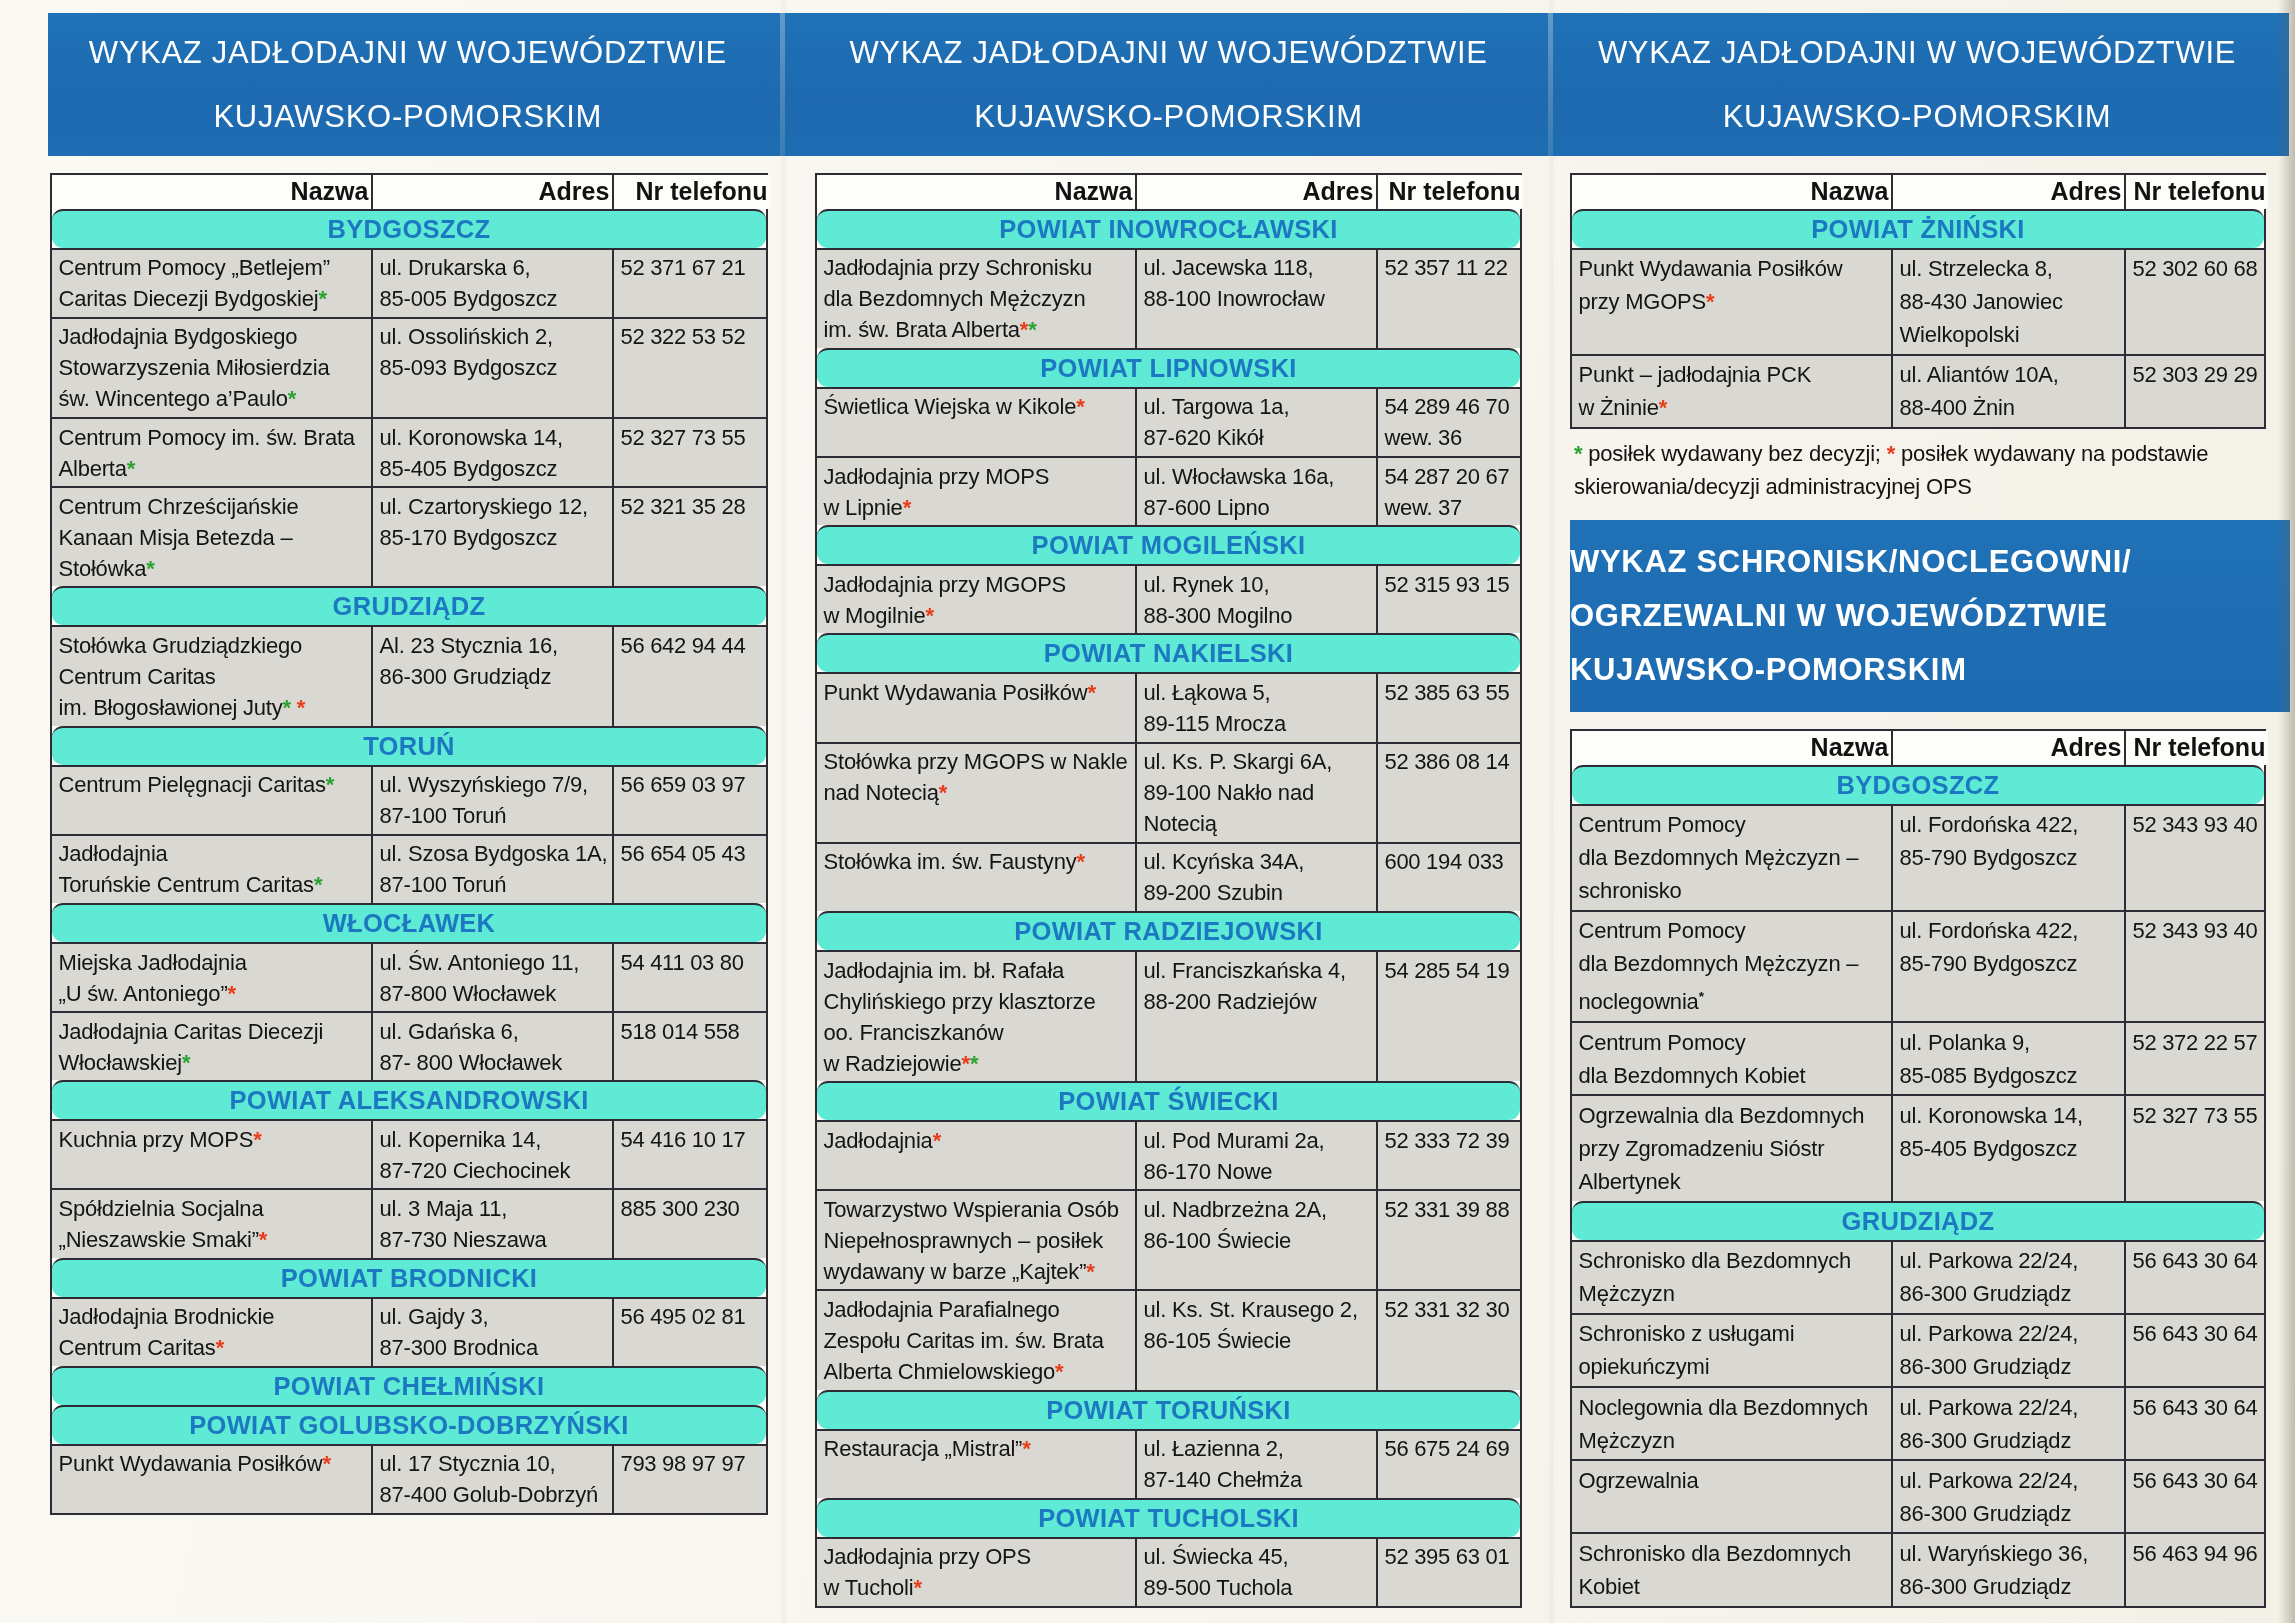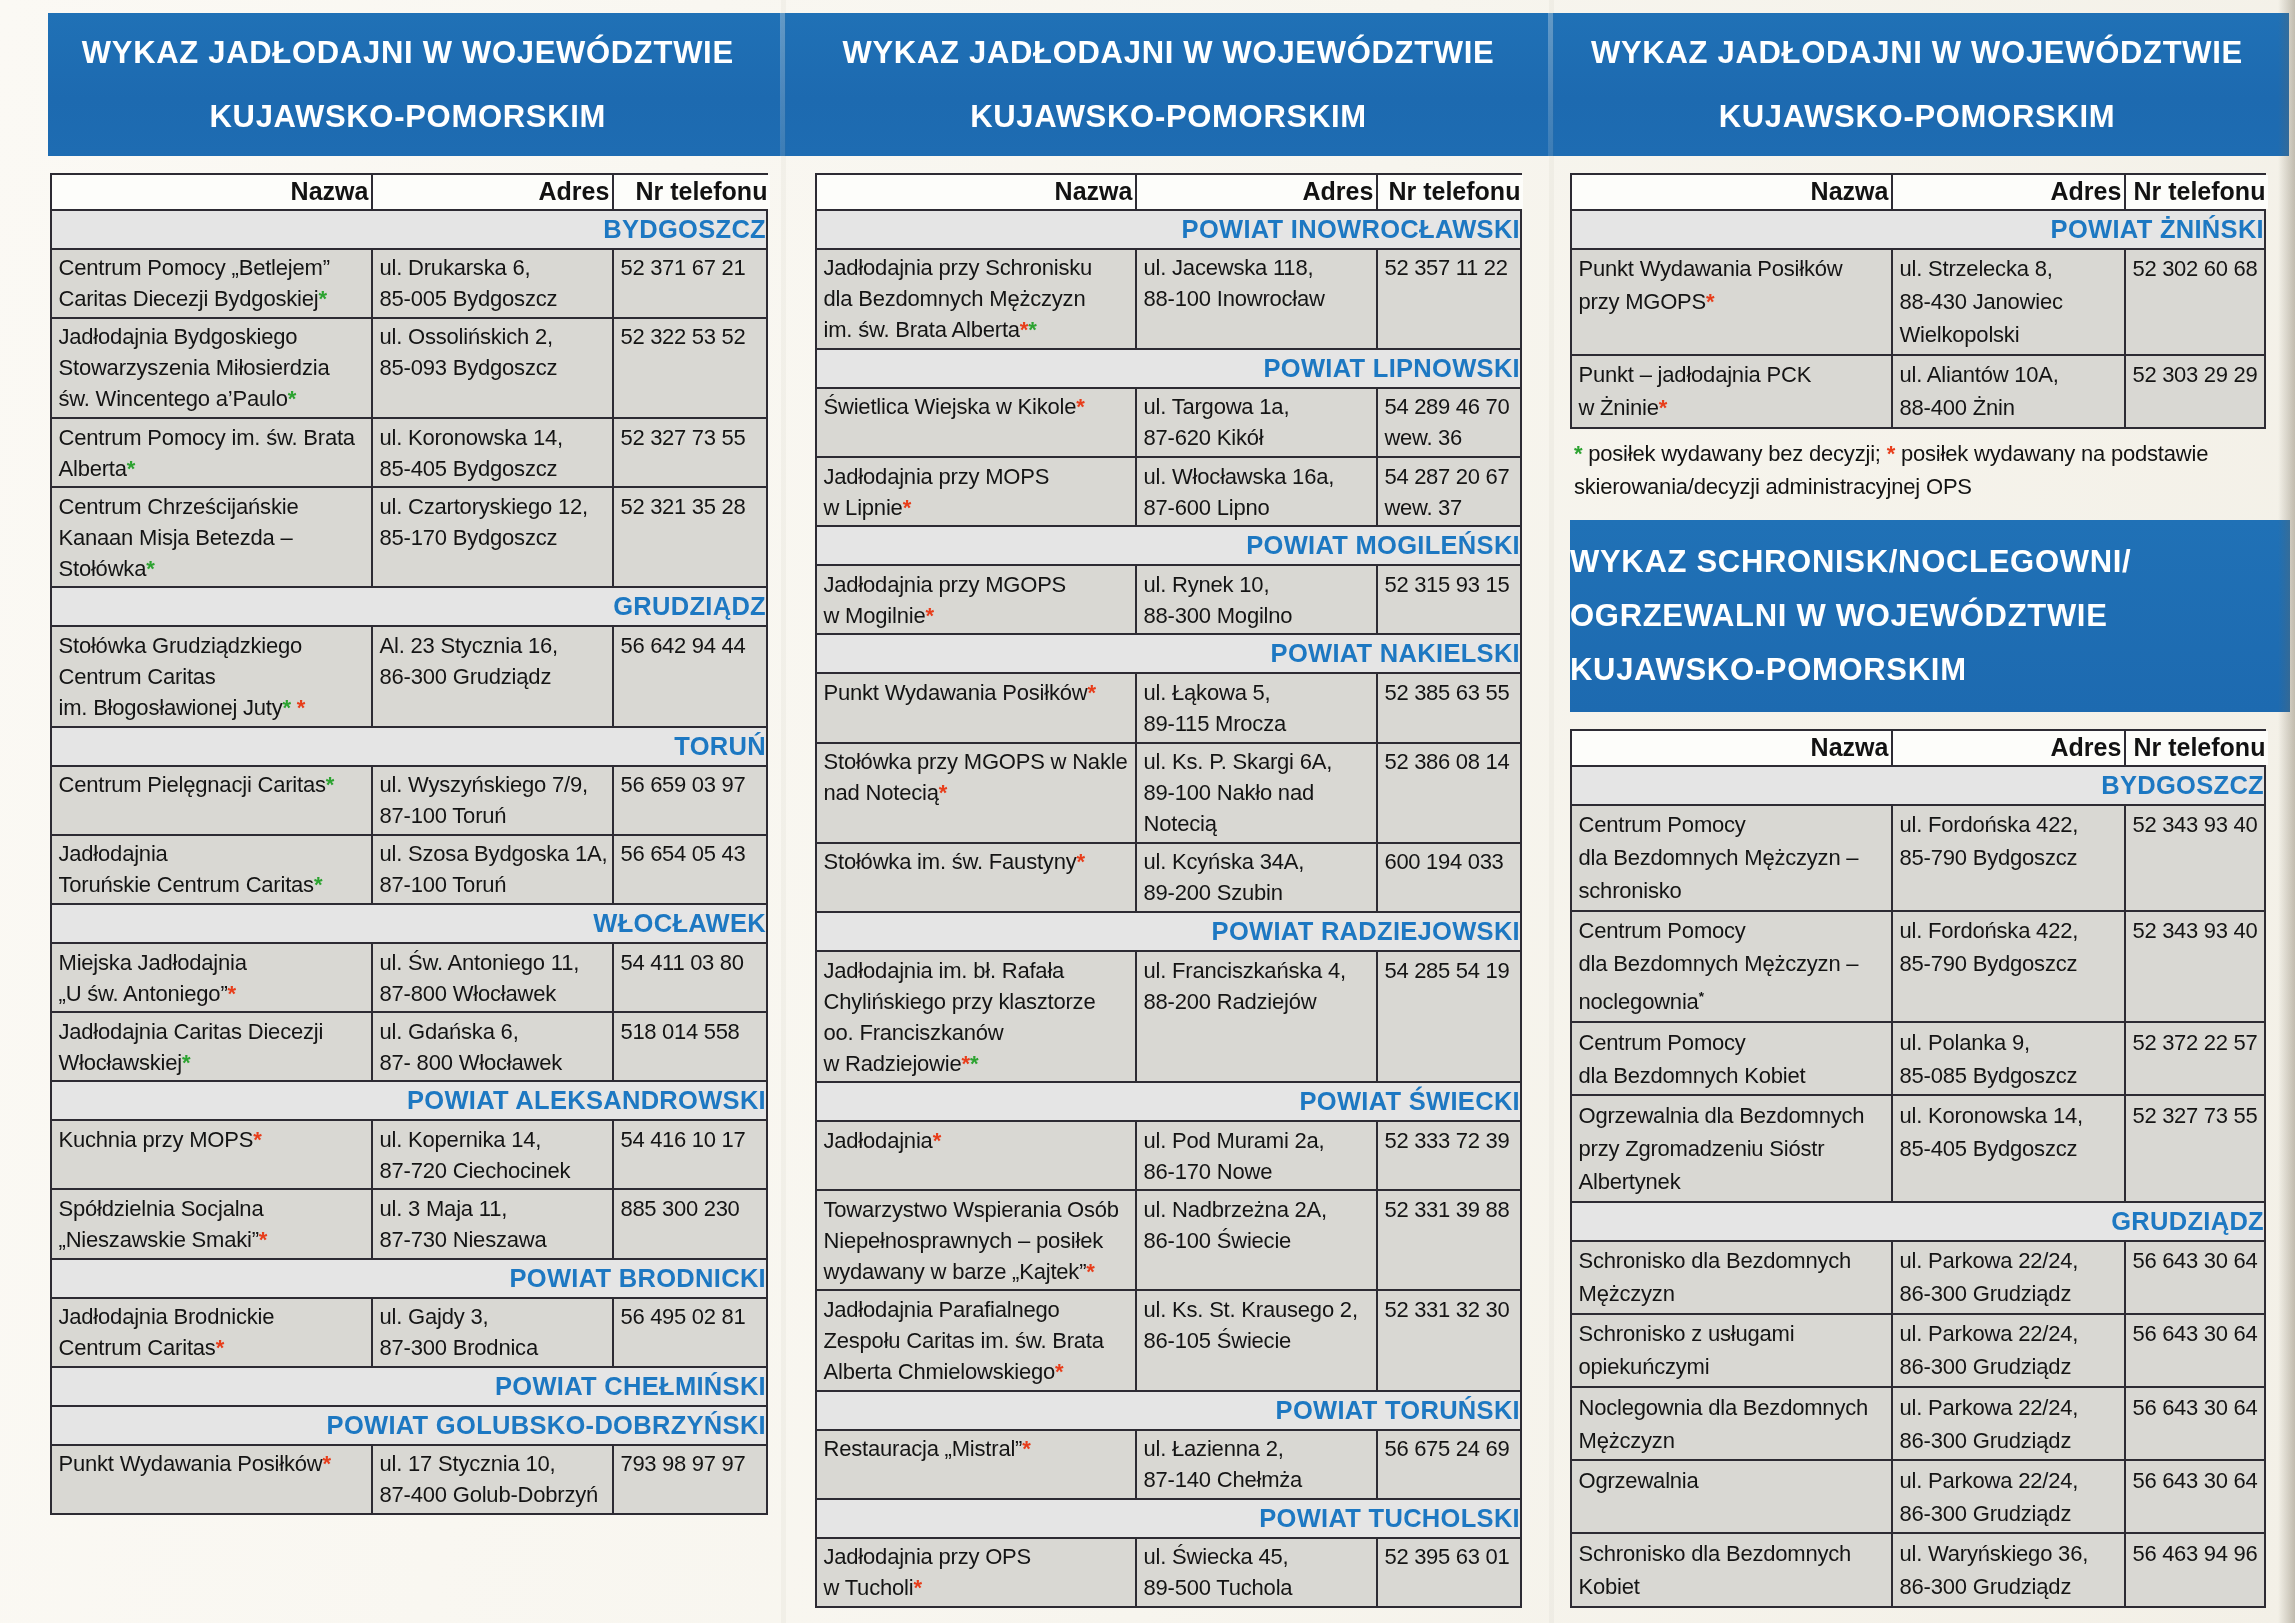--- a/index.html
+++ b/index.html
@@ -19,21 +19,21 @@
   
   .top-band{
     position:absolute; left:48px; top:13px; width:2241px; height:143px;
     background:linear-gradient(180deg,#2071b6 0%,#1d6ab0 60%,#1e6cb2 100%);
   }
   .top-band .streak{position:absolute; top:0; width:5.2px; height:100%;
     background:linear-gradient(to bottom,rgba(255,255,255,.30),rgba(255,255,255,.12));}
   .band-text{
     position:absolute; top:0; height:100%;
     display:flex; flex-direction:column; justify-content:center;
-    text-align:center; color:#ffffff; font-weight:700;
+    text-align:center; color:#ffffff; font-weight:400;
     font-size:31px; line-height:48px; letter-spacing:0.7px;gap:16px;
   }
   
   .band2{
     position:relative; background:linear-gradient(180deg,#2071b6,#1d6ab0);
     color:#fff; font-weight:700; text-align:left;
     font-size:31px; line-height:54px; letter-spacing:0.7px;
     padding:15px 0; margin-top:17px;
   }
 
@@ -46,21 +46,21 @@
   
   .tbl{border:2.6px solid #2d2b33; background:#fdfdfa; width:100%; box-sizing:border-box;}
   .row{display:grid;}
   .row + .row{border-top:2px solid #2d2b33;}
   .cell{box-sizing:border-box; padding:2.6px 3.9px 2.6px 6.5px;}
   .cell + .cell{border-left:2px solid #2d2b33;}
   .row.head .cell{
     padding:1.3px 2.6px; text-align:right; font-weight:700; font-size:25px; line-height:31px;
     background:#fdfdfa; color:#121212;
   }
-  .row.sec{display:block; background:#e5e5e5; text-align:right;}
+  .row.sec{display:block; background:#5eead4; text-align:center;border-radius:11px;}
   .sec-title{font-weight:700; font-size:25.5px; line-height:37px; color:#1d78c2; letter-spacing:0.3px;}
   .row.data{background:#d9d8d3;}
   .ln{white-space:nowrap; font-size:22px; letter-spacing:-0.2px;}
   #panel1 .ln, #panel2 .ln{line-height:31px;}
   #panel3 .ln{line-height:33px;}
   .tel-cell .ln{letter-spacing:-0.3px;}
 
   
   .ast{font-weight:700;}
   .ast.g{color:#2ca330;}

